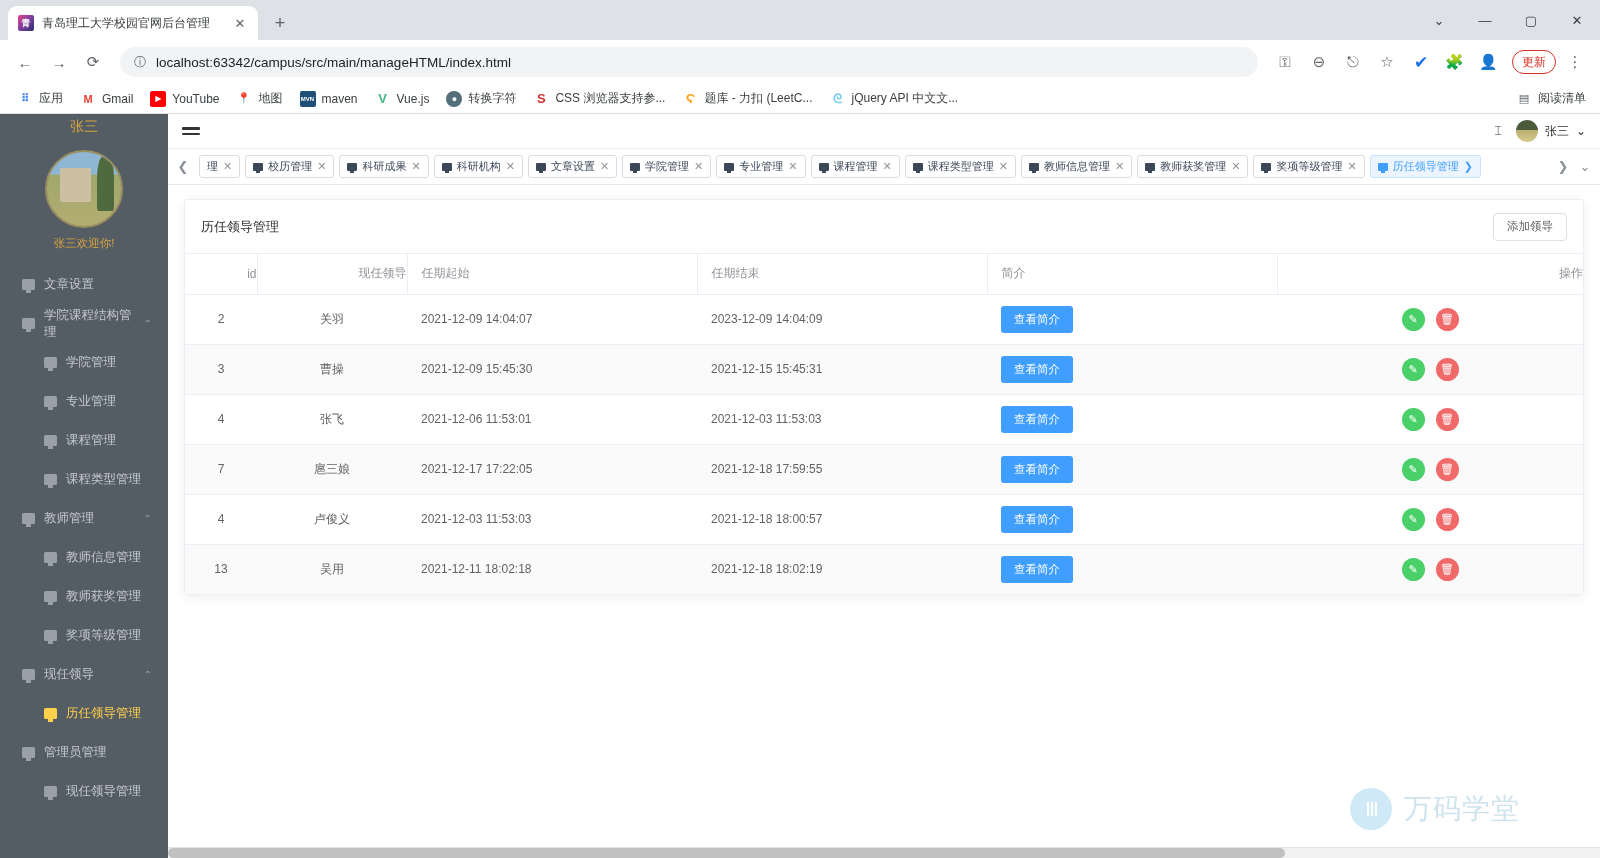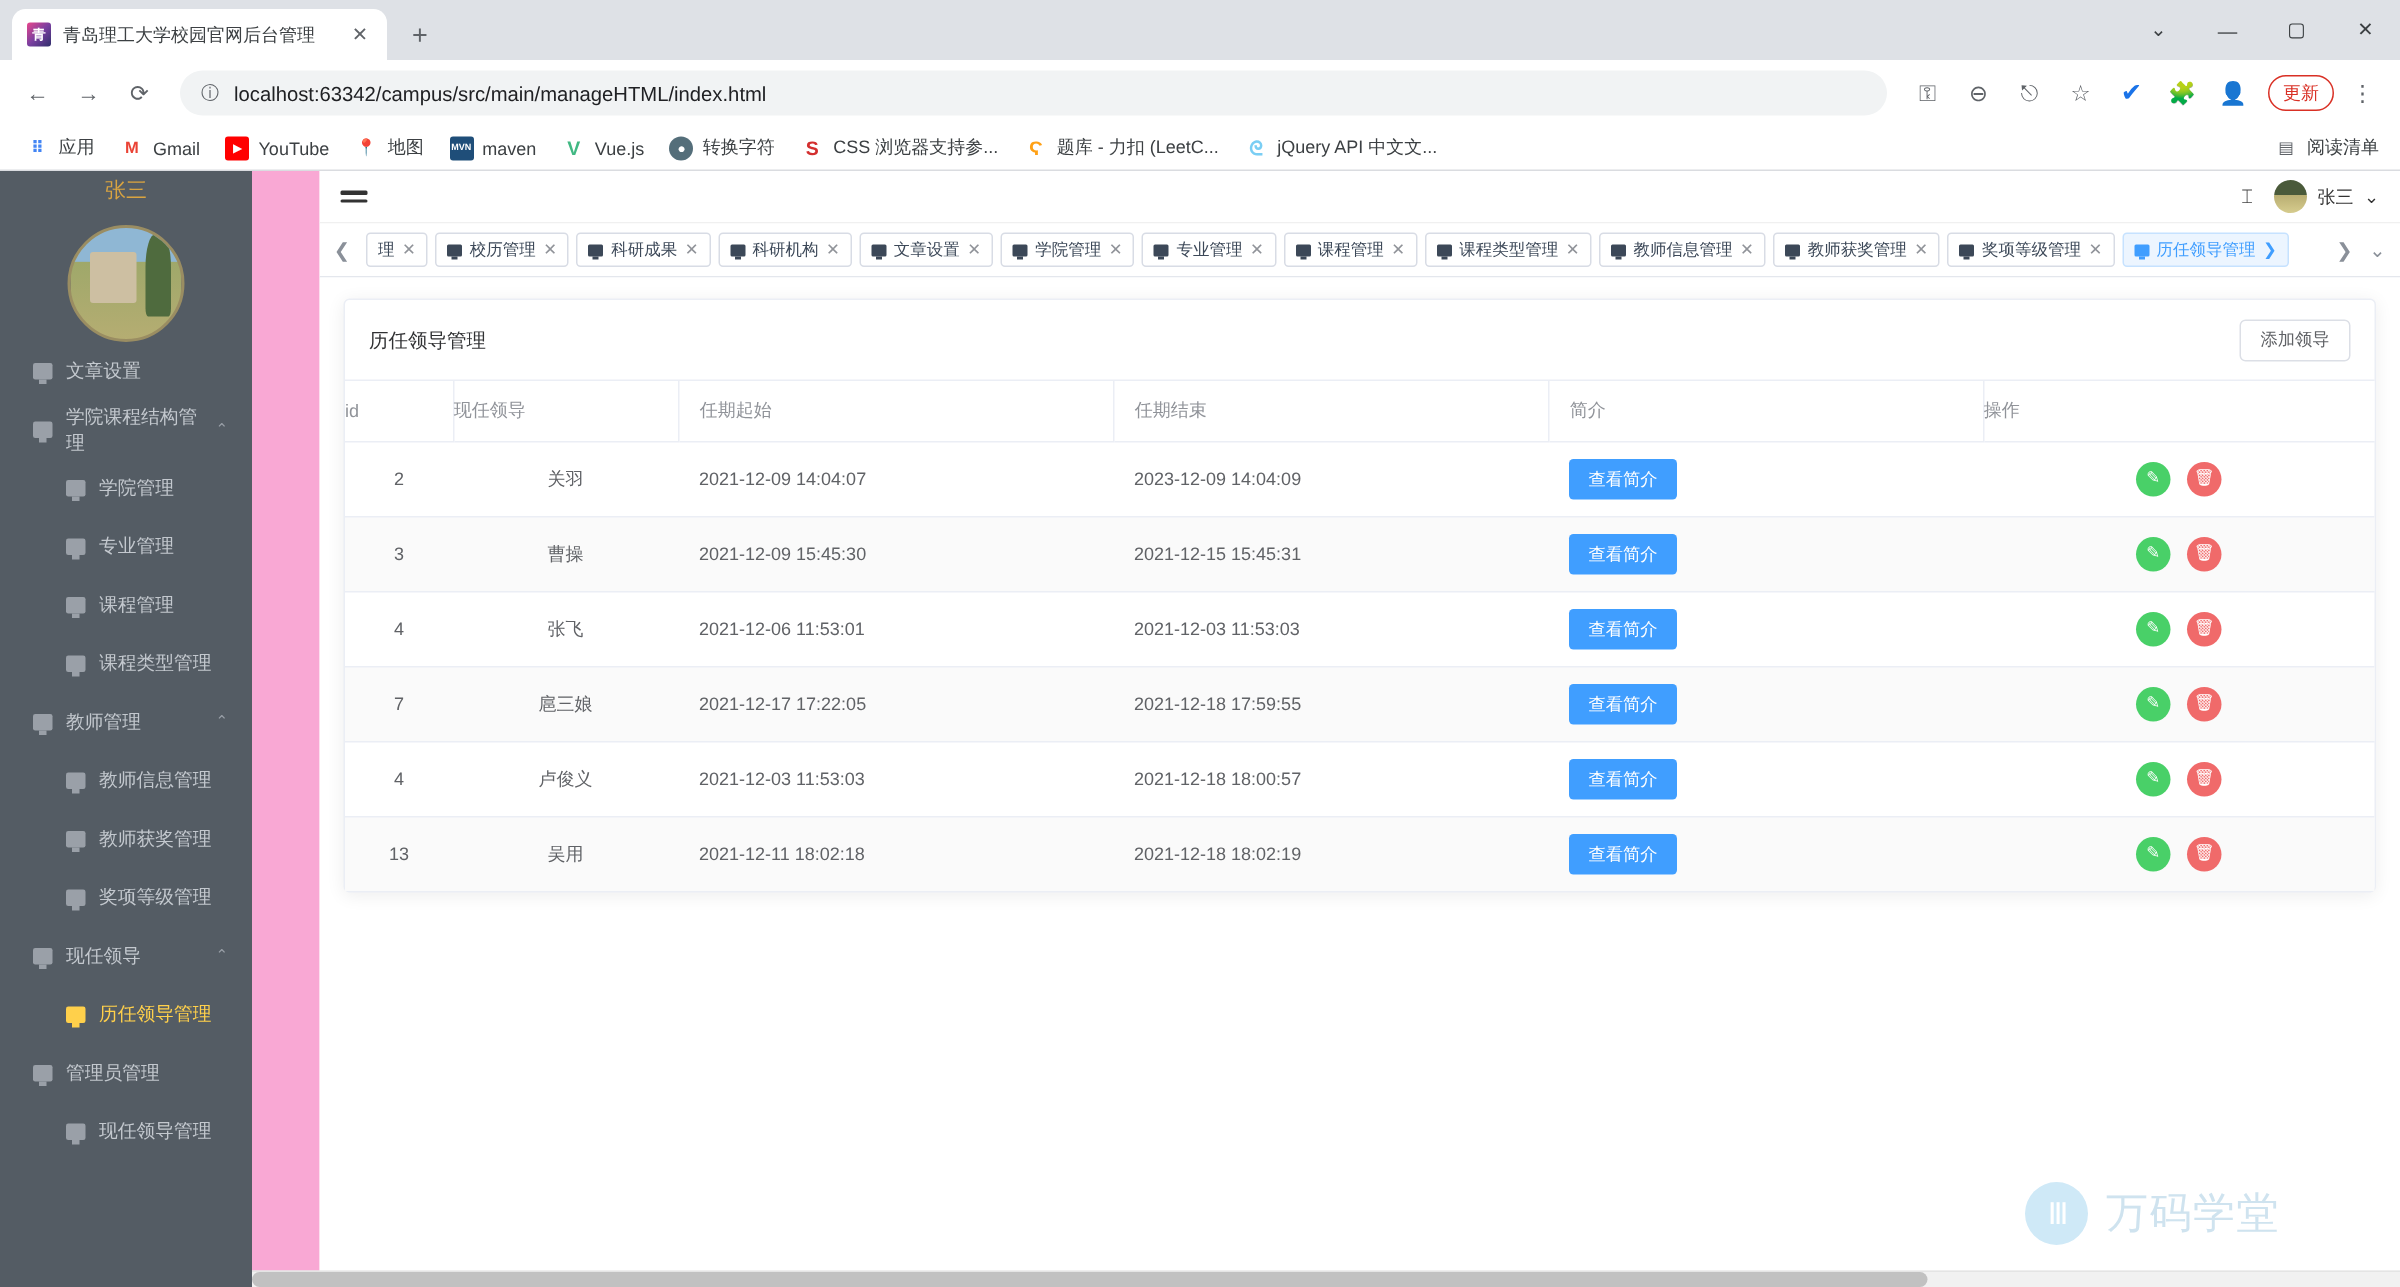--- a/index.html
+++ b/index.html
@@ -65,21 +65,21 @@
     padding: 0 10px; gap: 3px; flex-shrink: 0; border-bottom: 1px solid #dadce0;
     font-size: 12px; color: #3c4043;
   }
   .bm { display: flex; align-items: center; gap: 6px; padding: 3px 7px; border-radius: 4px;
         white-space: nowrap; cursor: pointer; }
   .bmico { width: 16px; height: 16px; display: flex; align-items: center; justify-content: center;
            font-size: 11px; font-weight: bold; border-radius: 2px; flex-shrink: 0; }
   .bm-right { margin-left: auto; display: flex; align-items: center; gap: 6px; padding-right: 4px; }
 
   
-  .viewport { flex: 1; display: flex; background: #f9a8d4; position: relative; overflow: hidden; gap: 45px; }
+  .viewport { flex: 1; display: flex; background: #000000; position: relative; overflow: hidden; }
 
   
   .sidebar {
     width: 168px; background: #545c64; flex-shrink: 0;
     display: flex; flex-direction: column; overflow: hidden; position: relative;
   }
   .sb-name { text-align: center; color: #d9a441; font-size: 14px; padding: 4px 0 6px; }
   .sb-avatar {
     width: 78px; height: 78px; border-radius: 50%; margin: 8px auto 0;
     border: 2px solid #9a8d62;
@@ -165,21 +165,21 @@
   }
   .card-title { font-size: 13px; color: #303133; }
   .add-btn {
     margin-left: auto; height: 28px; padding: 0 13px; font-size: 11.5px;
     border: 1px solid #dcdfe6; border-radius: 4px; background: #fff; color: #606266;
     cursor: pointer;
   }
 
   table { width: 100%; border-collapse: collapse; }
   thead th {
-    font-size: 12px; font-weight: normal; color: #909399; text-align: left;
+    font-size: 12px; font-weight: normal; color: #909399; text-align: right;
     height: 40px; border-bottom: 1px solid #ebeef5; background: #fff;
   }
   thead th.lft { text-align: left; padding-left: 14px; }
   tbody td {
     font-size: 12px; color: #606266; height: 50px; text-align: center;
     border-bottom: 1px solid #ebeef5;
   }
   tbody td.lft { text-align: left; padding-left: 14px; }
   tbody tr:nth-child(even) { background: #fafafa; }
   .col-sep { border-left: 1px solid #ebeef5; }
@@ -303,20 +303,21 @@
       <span class="bmico" style="color:#5f6368">▤</span>
       <span>阅读清单</span>
     </div>
   </div>
 
   <div class="viewport">
 
     <div class="sidebar">
       <div class="sb-name">张三</div>
       <div class="sb-avatar"></div>
+      <div class="sb-welcome">张三欢迎你!</div>
       <div class="sb-list">
         <div class="sb-item">
           <span class="sb-ico"></span>
           <span>文章设置</span>
         </div>
         <div class="sb-item">
           <span class="sb-ico"></span>
           <span>学院课程结构管理</span>
           <span class="sb-caret">⌃</span>
         </div>

